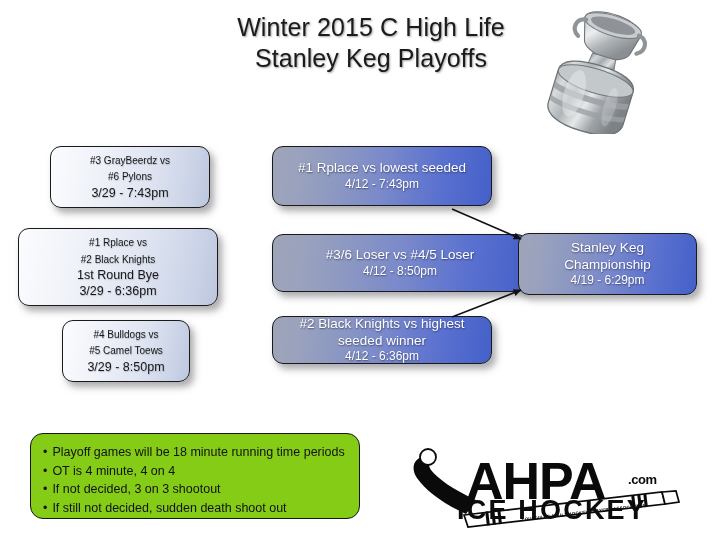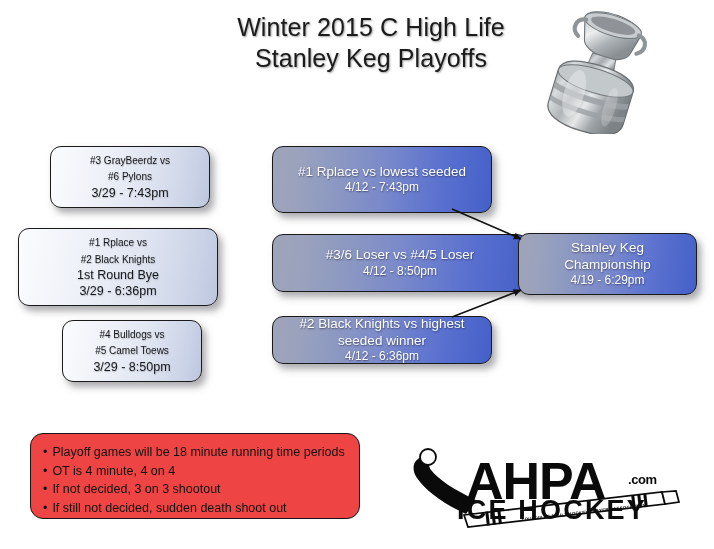--- a/index.html
+++ b/index.html
@@ -93,23 +93,23 @@
     text-shadow: 0.5px 0.5px 1.6px rgba(35,40,70,0.65);
   }
   .box.blue .ln.small {
     font-size: 12px;
     line-height: 15px;
   }
 
   
   #box-l1 { left: 50px;  top: 146px; width: 160px; height: 62px; }
   #box-l2 { left: 18px;  top: 228px; width: 200px; height: 78px; }
-  #box-l3 { left: 62px;  top: 320px; width: 140px; height: 62px; }
-
-  #box-m1 { left: 272px; top: 146px; width: 220px; height: 67px; }
+  #box-l3 { left: 62px;  top: 320px; width: 128px; height: 62px; }
+
+  #box-m1 { left: 272px; top: 146px; width: 220px; height: 60px; }
   #box-m2 { left: 272px; top: 234px; width: 256px; height: 58px; }
   #box-m3 { left: 272px; top: 316px; width: 220px; height: 48px; }
 
   #box-final { left: 518px; top: 233px; width: 179px; height: 62px; }
 
   
   .arrows {
     position: absolute;
     left: 0; top: 0;
     width: 714px; height: 549px;
@@ -117,21 +117,21 @@
   }
 
   
   .notes {
     position: absolute;
     left: 30px;
     top: 433px;
     width: 330px;
     height: 86px;
     box-sizing: border-box;
-    background: #ef4444;
+    background: #84cc16;
     border: 1.7px solid #161616;
     border-radius: 13px;
     padding: 9px 12px 7px 12px;
   }
   .notes .bullet {
     font-size: 12.5px;
     line-height: 18.5px;
     color: #121212;
     white-space: nowrap;
   }

